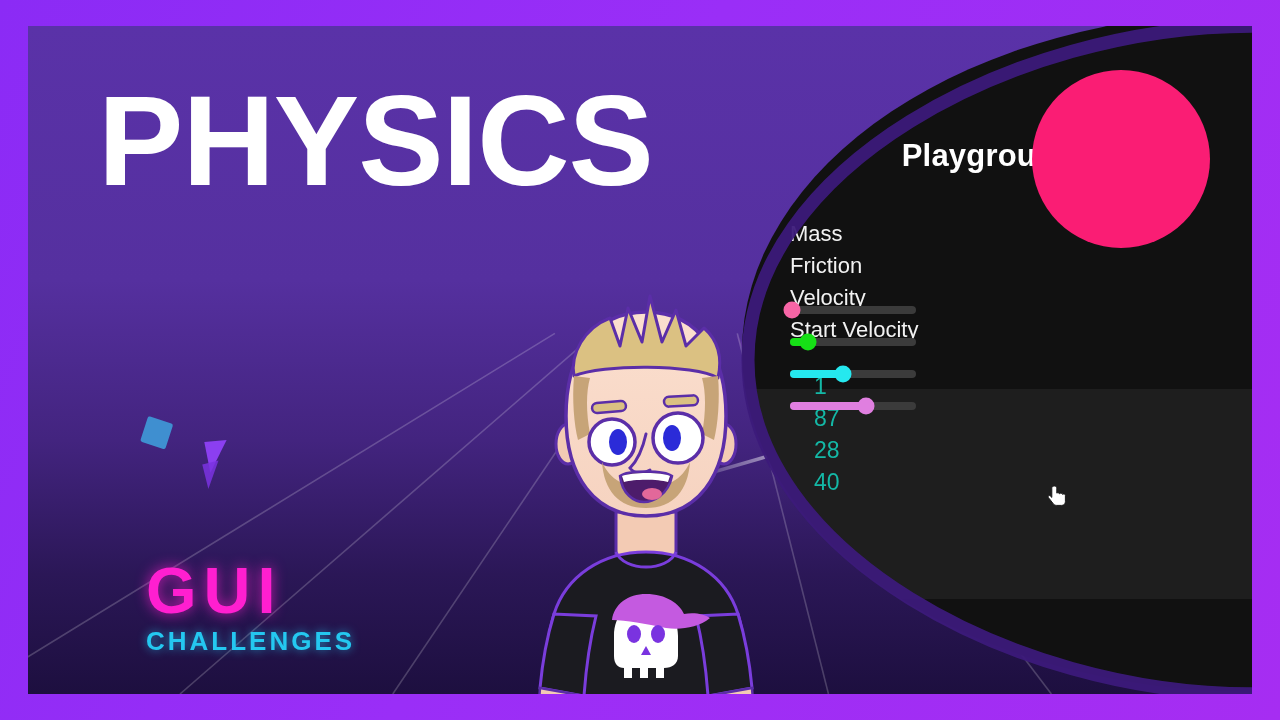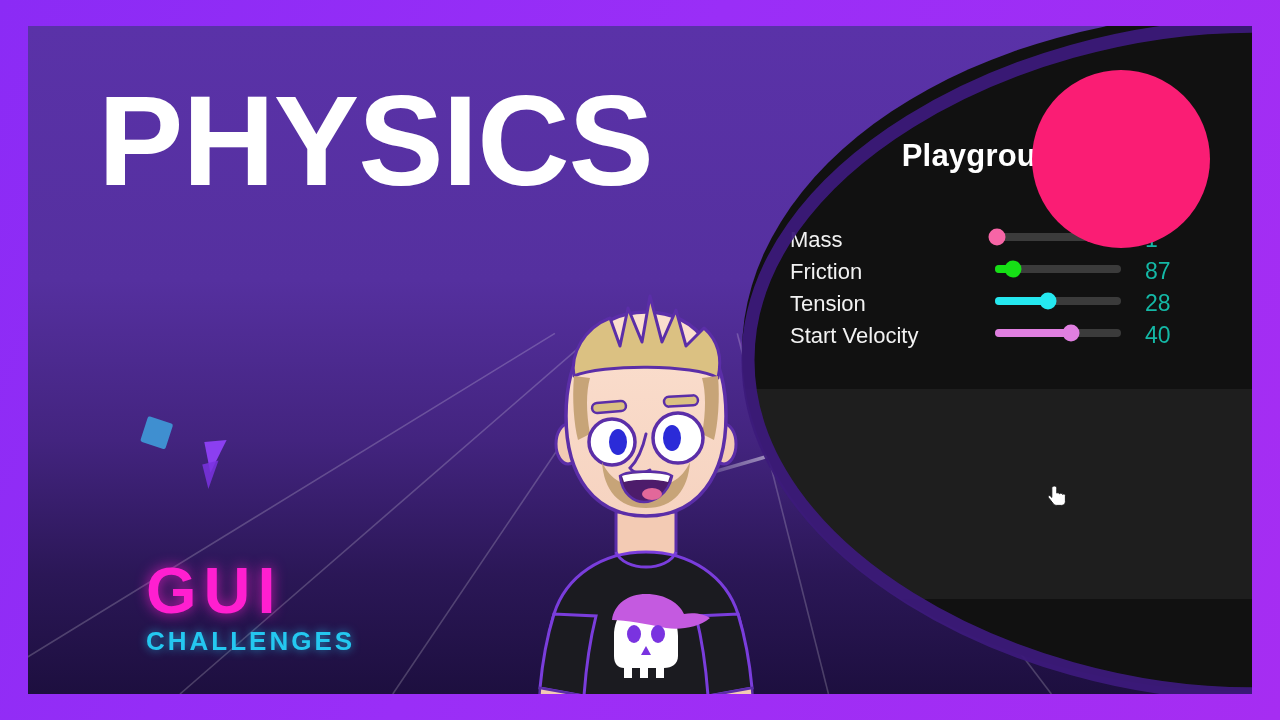--- a/index.html
+++ b/index.html
@@ -115,22 +115,23 @@
     padding-right: 8px;
   }
 
   #controls {
     position: absolute;
     left: 58px; top: 195px;
     width: 420px;
   }
   .ctrl-row {
     display: flex;
-    align-items: flex-end;
+    align-items: flex-start;
     height: 32px;
+    flex-direction: column;
   }
   .ctrl-label {
     color: #f2f2f2;
     font-size: 22px;
     width: 205px;
     white-space: nowrap;
   }
   .ctrl-slider {
     position: relative;
     width: 126px;
@@ -342,21 +343,21 @@
             <div class="ctrl-label">Friction</div>
             <div class="ctrl-slider">
               <div class="track"></div>
               <div class="fill" style="width:18px;background:#16e016;"></div>
               <div class="thumb" style="left:18px;background:#16e016;"></div>
             </div>
             <div class="ctrl-value">87</div>
           </div>
 
           <div class="ctrl-row">
-            <div class="ctrl-label">Tension</div>
+            <div class="ctrl-label">Velocity</div>
             <div class="ctrl-slider">
               <div class="track"></div>
               <div class="fill" style="width:53px;background:#25e8ef;"></div>
               <div class="thumb" style="left:53px;background:#25e8ef;"></div>
             </div>
             <div class="ctrl-value">28</div>
           </div>
 
           <div class="ctrl-row">
             <div class="ctrl-label">Start Velocity</div>

